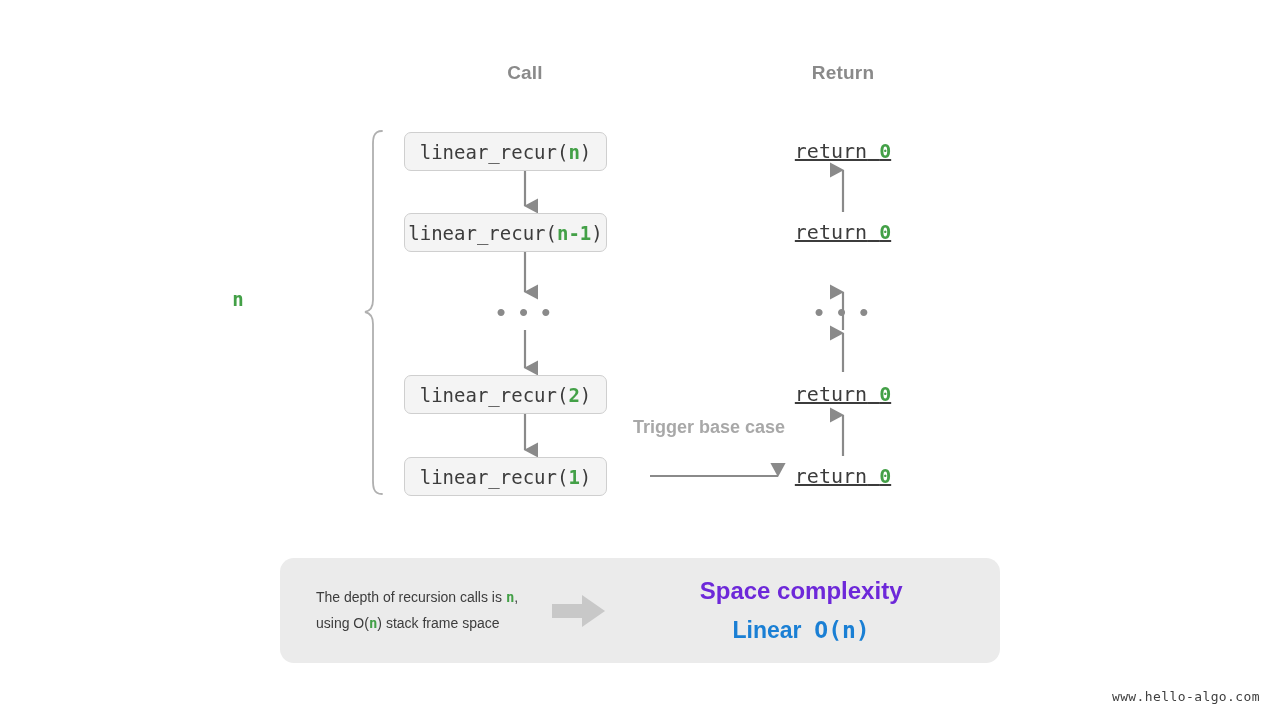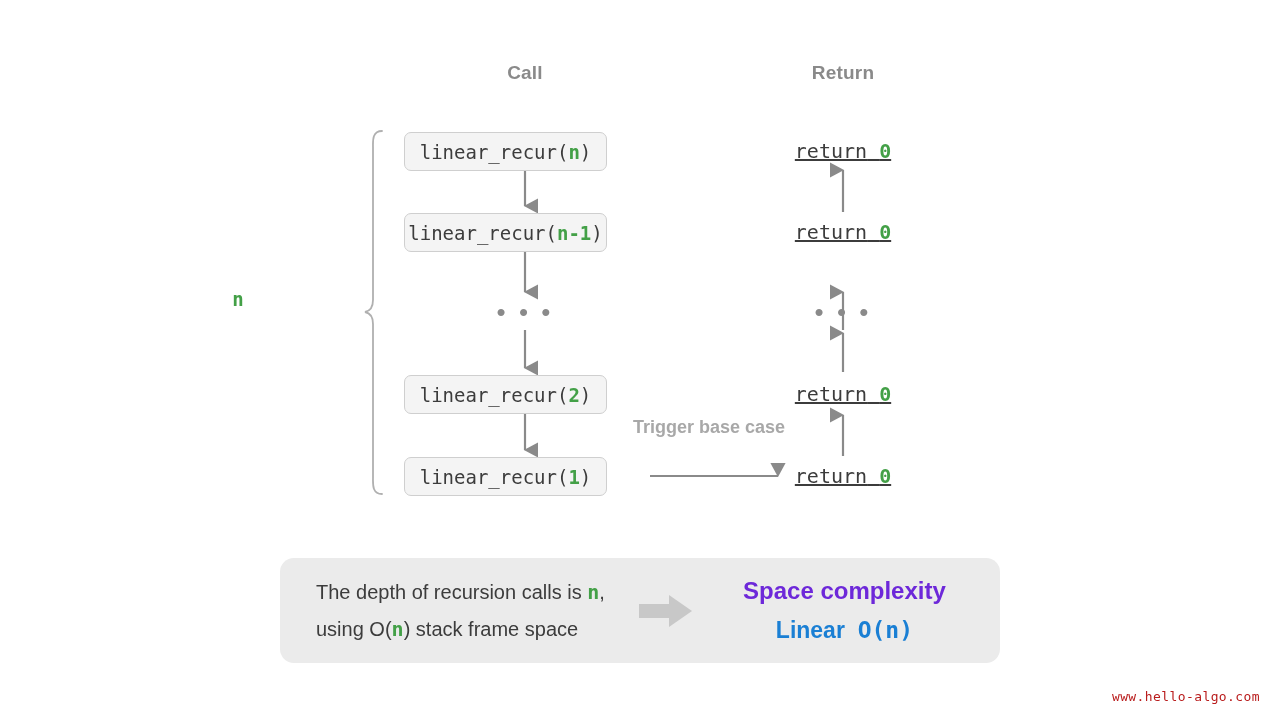--- a/index.html
+++ b/index.html
@@ -141,21 +141,21 @@
     top: 558px;
     width: 720px;
     height: 105px;
     background: #ebebeb;
     border-radius: 14px;
     display: flex;
     align-items: center;
   }
   #summary-left {
     margin-left: 36px;
-    font-size: 20px;
+    font-size: 14px;
     color: #3c3c3c;
     line-height: 1.85;
     white-space: nowrap;
   }
   #summary-left .lit {
     color: #43a047;
     font-weight: bold;
     font-family: "DejaVu Sans Mono", monospace;
   }
   #summary-left .mono {
@@ -193,21 +193,21 @@
     font-family: "DejaVu Sans Mono", monospace;
   }
 
   
   #watermark {
     position: absolute;
     right: 20px;
     bottom: 16px;
     font-family: "DejaVu Sans Mono", monospace;
     font-size: 13px;
-    color: #b91c1c;
+    color: #404040;
     letter-spacing: 0.4px;
     white-space: nowrap;
   }
 </style>
 </head>
 <body>
 
 <div class="stage">
 
   <div id="hdr-call" class="col-header">Call</div>

